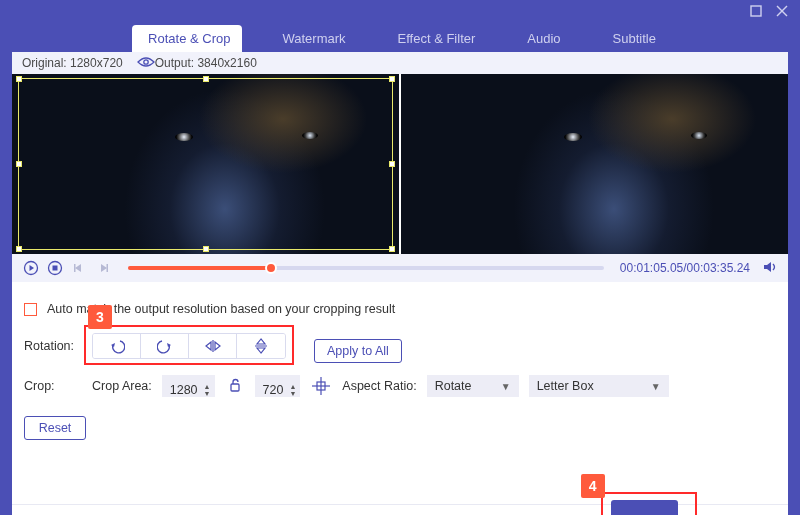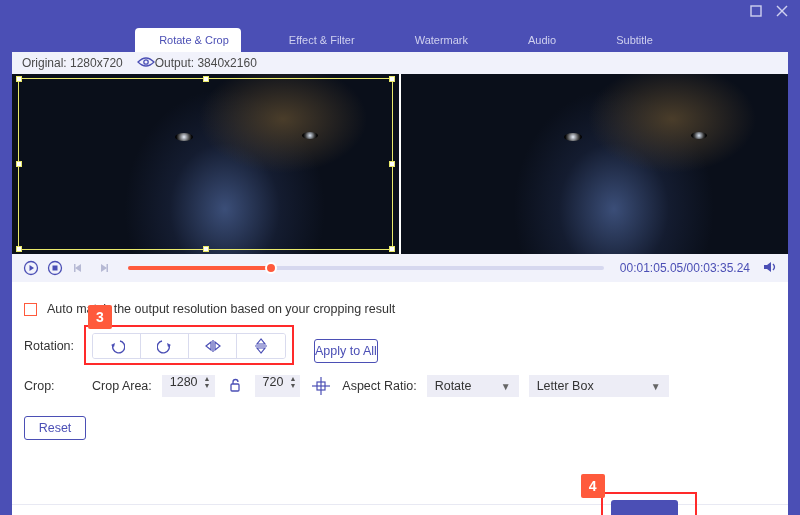--- a/index.html
+++ b/index.html
@@ -4,21 +4,21 @@
 <style>
   * { box-sizing: border-box; margin: 0; padding: 0; font-family: "Segoe UI", Arial, sans-serif; }
   html, body { width: 800px; height: 515px; overflow: hidden; }
   body { background: #4b4fb5; }
 
   .titlebar { height: 22px; display:flex; justify-content:flex-end; align-items:center; padding-right:10px; gap:10px; }
   .titlebar .wbtn { width:16px; height:16px; display:flex; align-items:center; justify-content:center; color:#cfd0ef; }
   .titlebar .wbtn svg { stroke:#cfd0ef; }
 
   .tabs-row { height:30px; display:flex; align-items:flex-end; justify-content:center; gap:24px; }
-  .tab { color:#cfd0ef; font-size:11px; padding:6px 12px 6px 24px; border-radius:4px 4px 0 0; cursor:pointer; }
+  .tab { color:#cfd0ef; font-size:13px; padding:6px 12px 6px 16px; border-radius:4px 4px 0 0; cursor:pointer; }
   .tab.active { background:#fff; color:#4b4fb5; font-weight:500; }
 
   .inner { background:#fff; margin:0 12px 12px 12px; height:500px; border-radius:2px; position:relative; }
 
   .infobar { height:22px; background:#f1f2fb; display:flex; align-items:center; font-size:12px; color:#4a4a4a; padding:0 10px; }
   .infobar .eye { margin-left:14px; color:#4b4fb5; }
   .infobar .center { flex:1; text-align:center; }
   .infobar .right { }
 
   .previews { height:180px; display:flex; background:#000; }
@@ -48,25 +48,25 @@
   .row { display:flex; align-items:center; gap:10px; margin:6px 0; min-height:26px; }
   .checkbox { width:13px; height:13px; border:1.5px solid #ff5a3c; background:#fff; }
   .label { font-weight:500; min-width:58px; }
 
   .callout { position:absolute; width:24px; height:24px; background:#ff5a3c; color:#fff; font-weight:700; font-size:14px; display:flex; align-items:center; justify-content:center; border-radius:2px; z-index:5; }
   .redbox { position:absolute; border:2px solid #ff2a2a; z-index:4; }
 
   .rot-group { display:flex; border:1px solid #d9dbee; border-radius:3px; overflow:hidden; }
   .rot-btn { width:48px; height:24px; display:flex; align-items:center; justify-content:center; border-right:1px solid #d9dbee; color:#4b4fb5; background:#fff; }
   .rot-btn:last-child { border-right:none; }
-  .btn-outline { border:1px solid #4b4fb5; color:#4b4fb5; background:#fff; padding:4px 0; border-radius:3px; font-size:12.5px;margin-top:11px; }
+  .btn-outline { border:1px solid #4b4fb5; color:#4b4fb5; background:#fff; padding:4px 12px; border-radius:3px; font-size:12.5px;margin-top:11px; }
   .btn-solid { background:#4b4fb5; color:#fff; padding:21px 24px; border-radius:3px; font-size:13px; border:none; }
   .btn-cancel { background:#e7e9fb; color:#4b4fb5; padding:5px 18px; border-radius:3px; font-size:13px; border:none; }
 
-  .spinner { display:flex; align-items:flex-start; background:#ededf6; padding:0 4px 0 8px; height:22px; gap:6px;}
+  .spinner { display:flex; align-items:flex-end; background:#ededf6; padding:0 4px 0 8px; height:22px; gap:6px;}
   .spinner .arrows { display:flex; flex-direction:column; gap:0; }
   .spinner .arrows span { font-size:7px; line-height:7px; color:#555; }
   .lock { color:#4b4fb5; padding:0 4px; }
   .crosshair { width:22px; height:22px; display:flex; align-items:center; justify-content:center; color:#4b4fb5; }
 
   .select { background:#ededf6; padding:0 8px; height:22px; display:flex; align-items:center; min-width:92px; justify-content:space-between; color:#333;}
   .select.wide { min-width:140px; }
   .select .caret { color:#666; font-size:10px; }
 
   .footer { position:absolute; bottom:0; left:0; right:0; border-top:1px solid #e8e9f3; height:48px; display:flex; align-items:center; justify-content:flex-end; gap:14px; padding:0 20px; background:#fff;}
@@ -83,22 +83,22 @@
   <div class="wbtn">
       <svg width="12" height="12">
         <line x1="1" y1="1" x2="11" y2="11" stroke-width="1.4"></line>
         <line x1="11" y1="1" x2="1" y2="11" stroke-width="1.4"></line>
       </svg>
     </div>
 </div>
 
 <div class="tabs-row">
   <div class="tab active">Rotate &amp; Crop</div>
+  <div class="tab">Watermark</div>
   <div class="tab">Effect &amp; Filter</div>
-  <div class="tab">Watermark</div>
   <div class="tab">Audio</div>
   <div class="tab">Subtitle</div>
 </div>
 
 <div class="inner">
 
   <div class="infobar">
     <span>Original: 1280x720</span>
     <span class="eye"><svg width="18" height="12" viewBox="0 0 18 12">
           <path d="M1 6 Q9 -2 17 6 Q9 14 1 6 Z" fill="none" stroke="#4b4fb5" stroke-width="1.3"></path>

